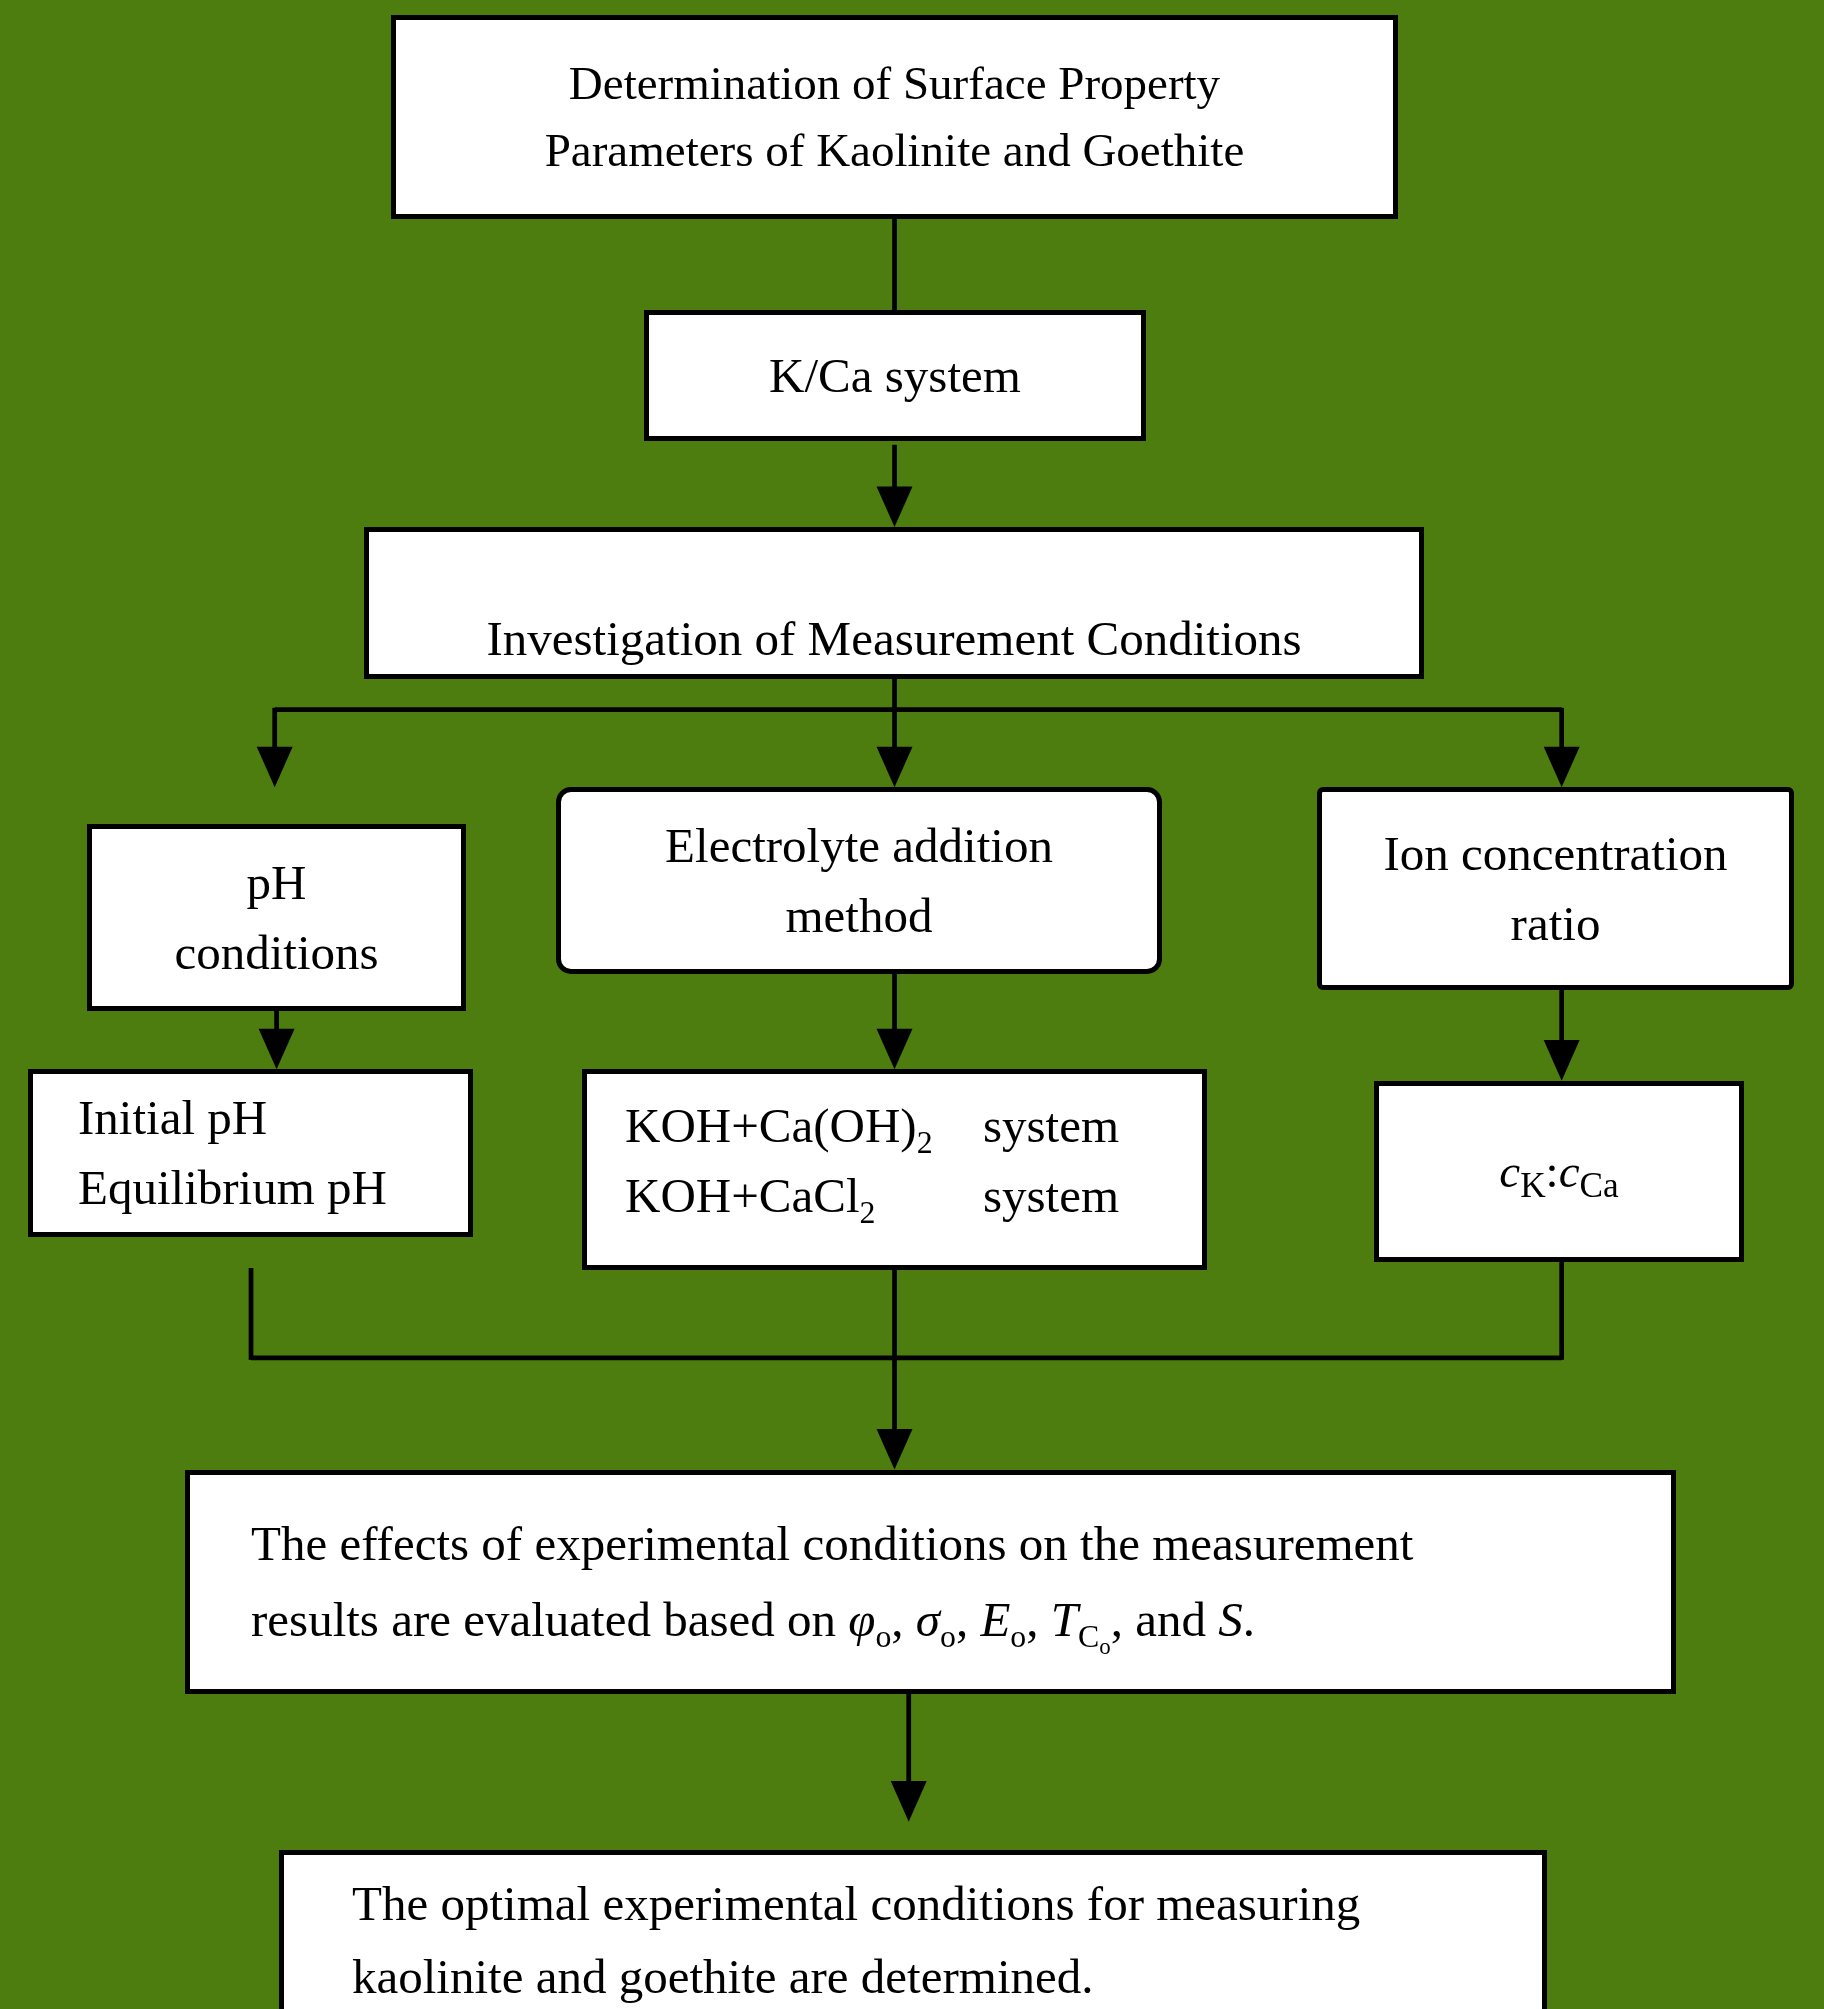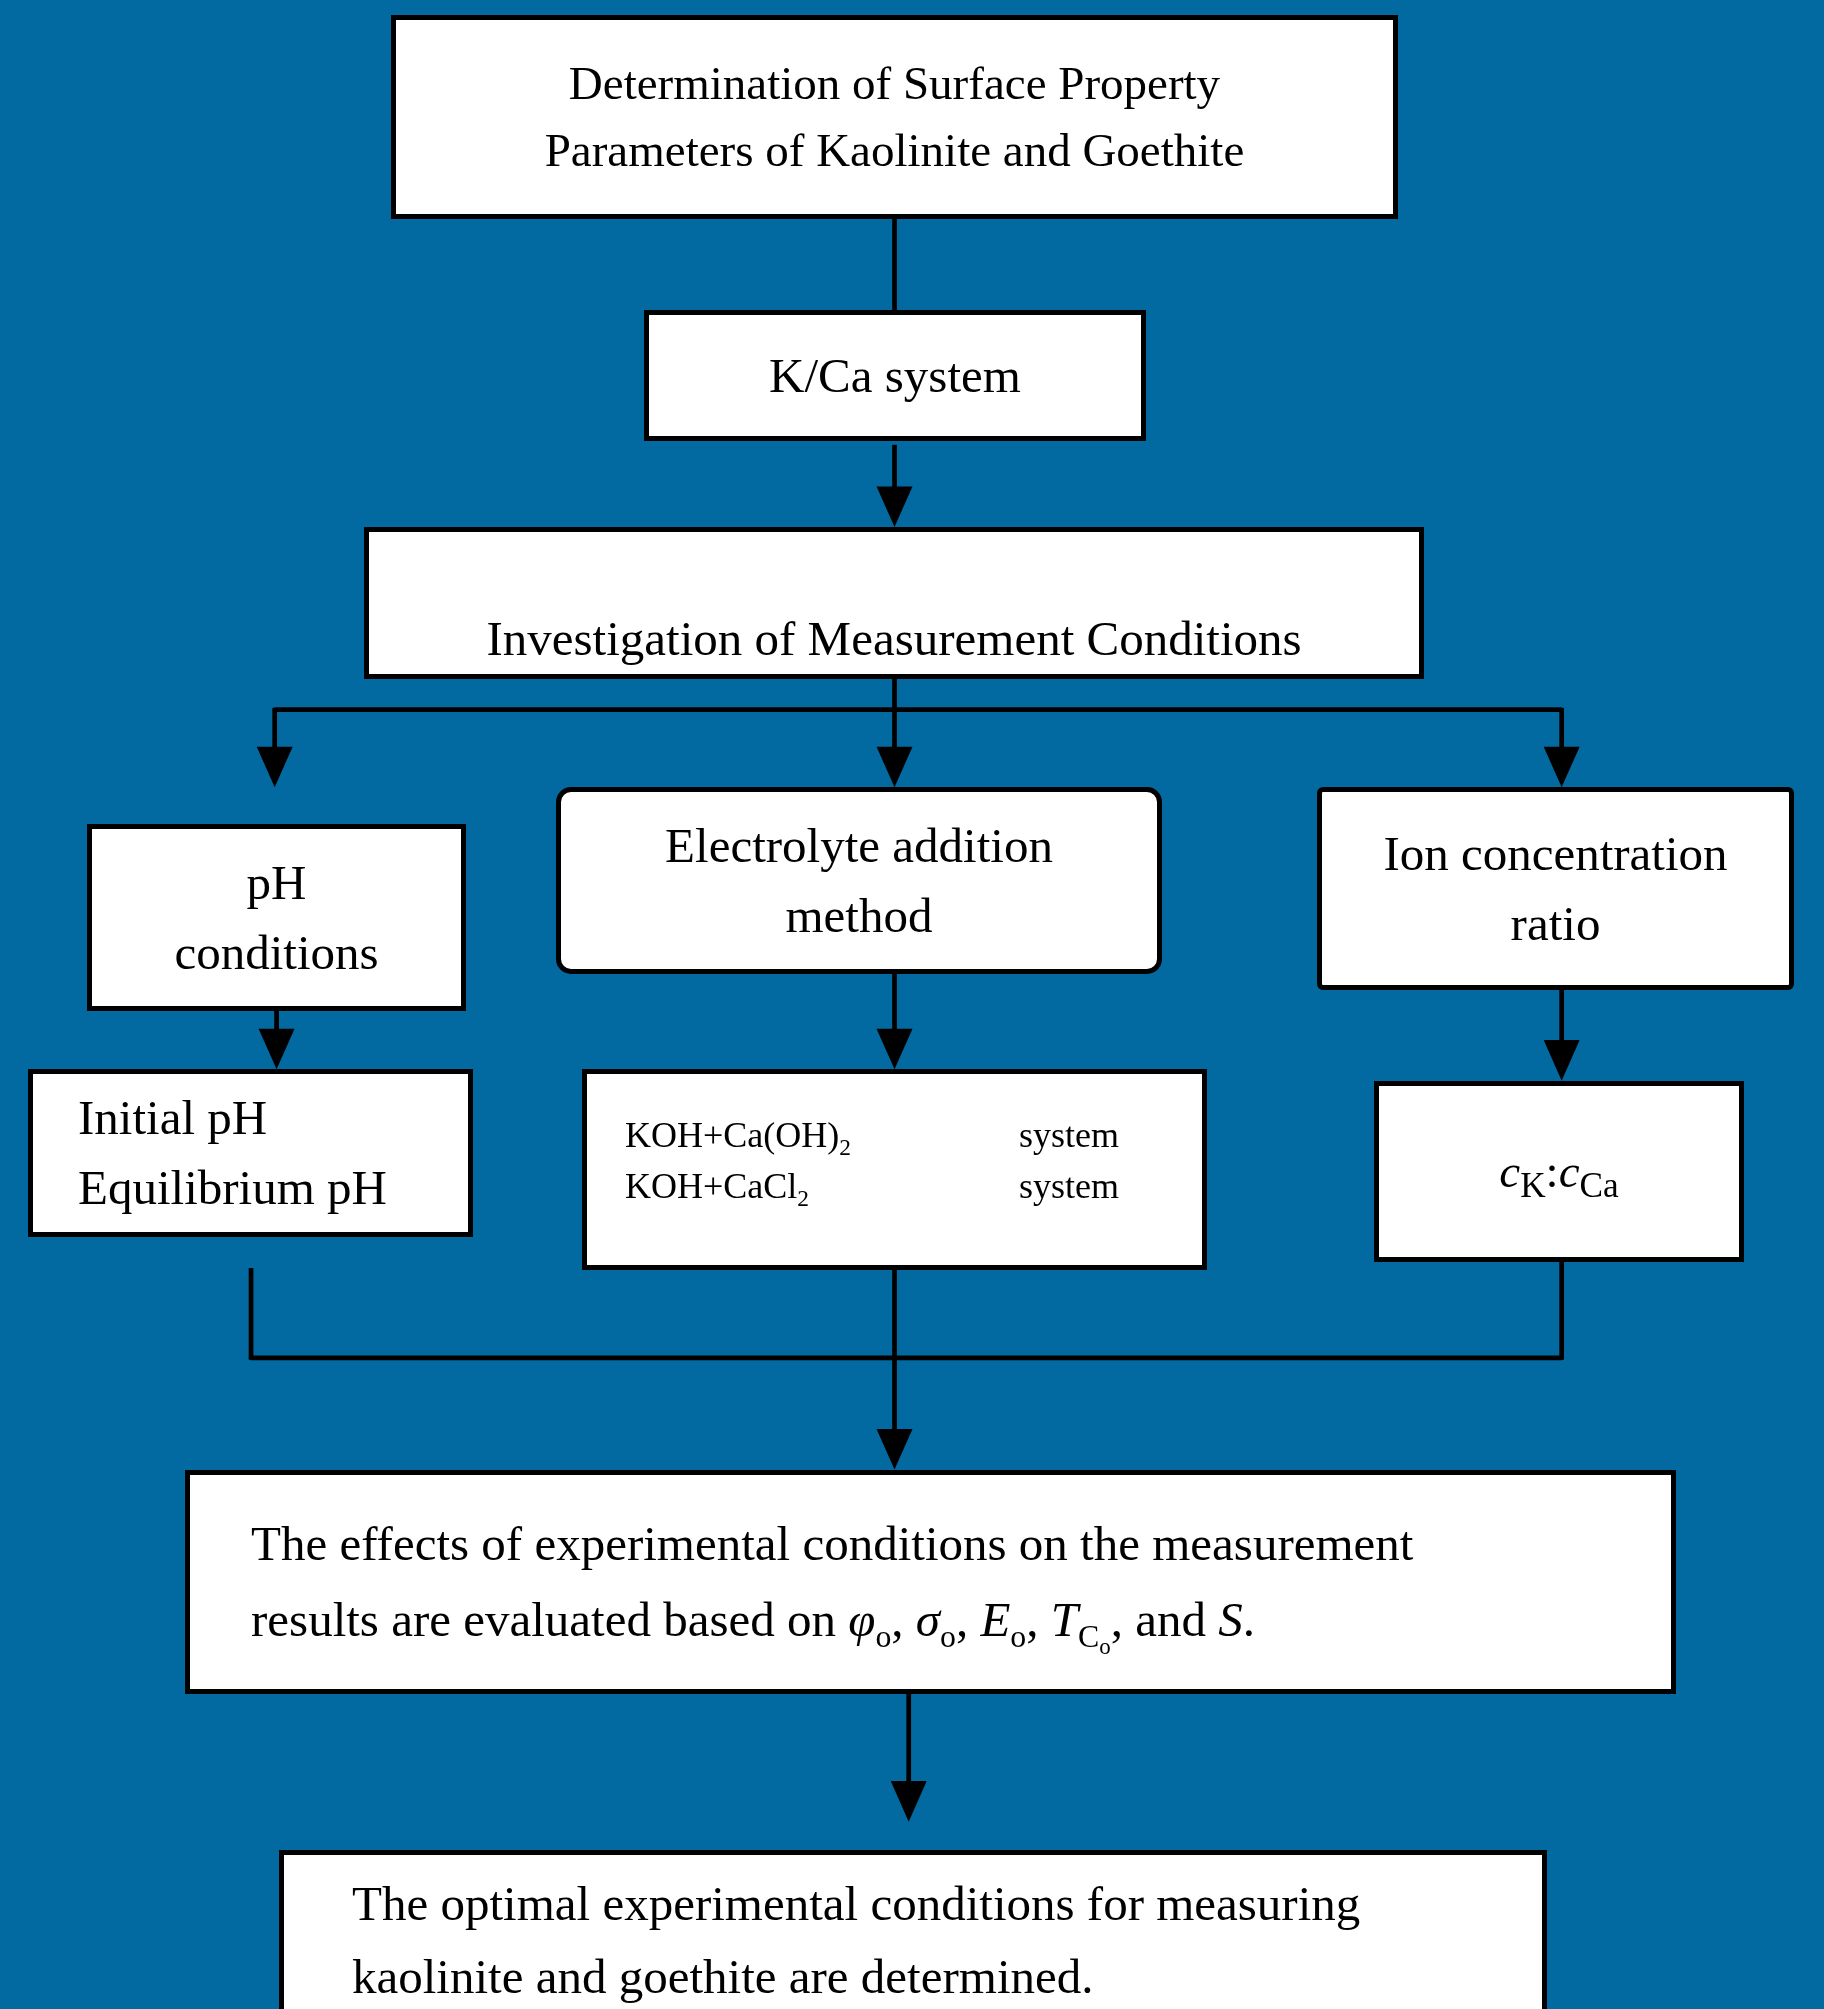--- a/index.html
+++ b/index.html
@@ -4,21 +4,21 @@
 <style>
   html, body {
     margin: 0;
     padding: 0;
     background: #ffffff;
   }
   #stage {
     position: relative;
     width: 1825px;
     height: 2009px;
-    background: #0369a1;
+    background: #4d7c0f;
     font-family: "Liberation Serif", "DejaVu Serif", serif;
     color: #000000;
   }
   #connectors {
     position: absolute;
     left: 0;
     top: 0;
     width: 1825px;
     height: 2009px;
   }
@@ -35,21 +35,21 @@
   .box.center { align-items: center; text-align: center; }
   .box.left   { align-items: flex-start; text-align: left; }
 
   #box-top          { left: 391px;  top: 15px;   width: 1007px; height: 204px; font-size: 47px; }
   #box-kca          { left: 644px;  top: 310px;  width: 502px;  height: 131px; font-size: 49px; }
   #box-inv          { left: 364px;  top: 527px;  width: 1060px; height: 152px; font-size: 49px; justify-content: flex-end; }
   #box-ph           { left: 87px;   top: 824px;  width: 379px;  height: 187px; font-size: 49px; }
   #box-elec         { left: 556px;  top: 787px;  width: 606px;  height: 187px; font-size: 49px; border-radius: 15px; }
   #box-ion          { left: 1317px; top: 787px;  width: 477px;  height: 203px; font-size: 49px; border-radius: 6px; }
   #box-ph-detail    { left: 28px;   top: 1069px; width: 445px;  height: 168px; font-size: 49px; padding-left: 45px; }
-  #box-elec-detail  { left: 582px;  top: 1069px; width: 625px;  height: 201px; font-size: 36px; padding: 0 83px 17px 38px; }
+  #box-elec-detail  { left: 582px;  top: 1069px; width: 625px;  height: 201px; font-size: 49px; padding: 0 83px 17px 38px; }
   #box-ion-detail   { left: 1374px; top: 1081px; width: 370px;  height: 181px; font-size: 47px; }
   #box-eval         { left: 185px;  top: 1470px; width: 1491px; height: 224px; font-size: 49px; padding-left: 61px; line-height: 1.55; }
   #box-concl        { left: 279px;  top: 1822px; width: 1268px; height: 180px; font-size: 49px; padding-left: 68px; line-height: 1.5; margin-top: 28px; }
 
   .krow {
     display: flex;
     justify-content: space-between;
     width: 100%;
   }
   sub { font-size: 0.65em; line-height: 0; }

